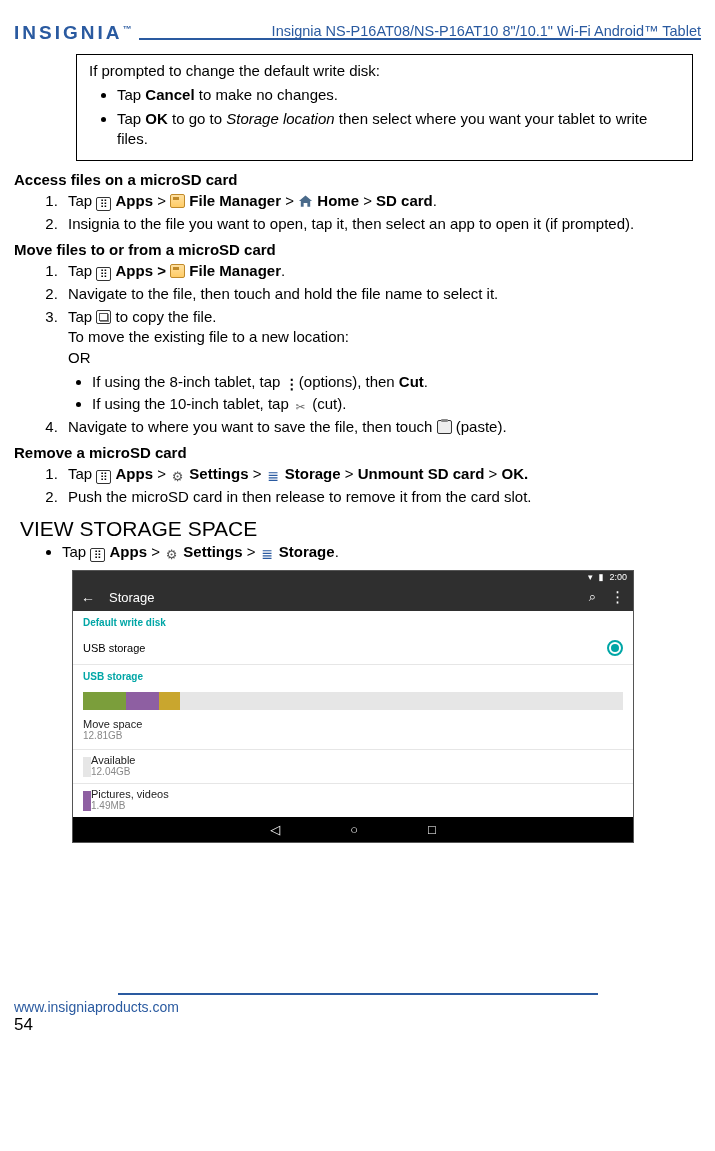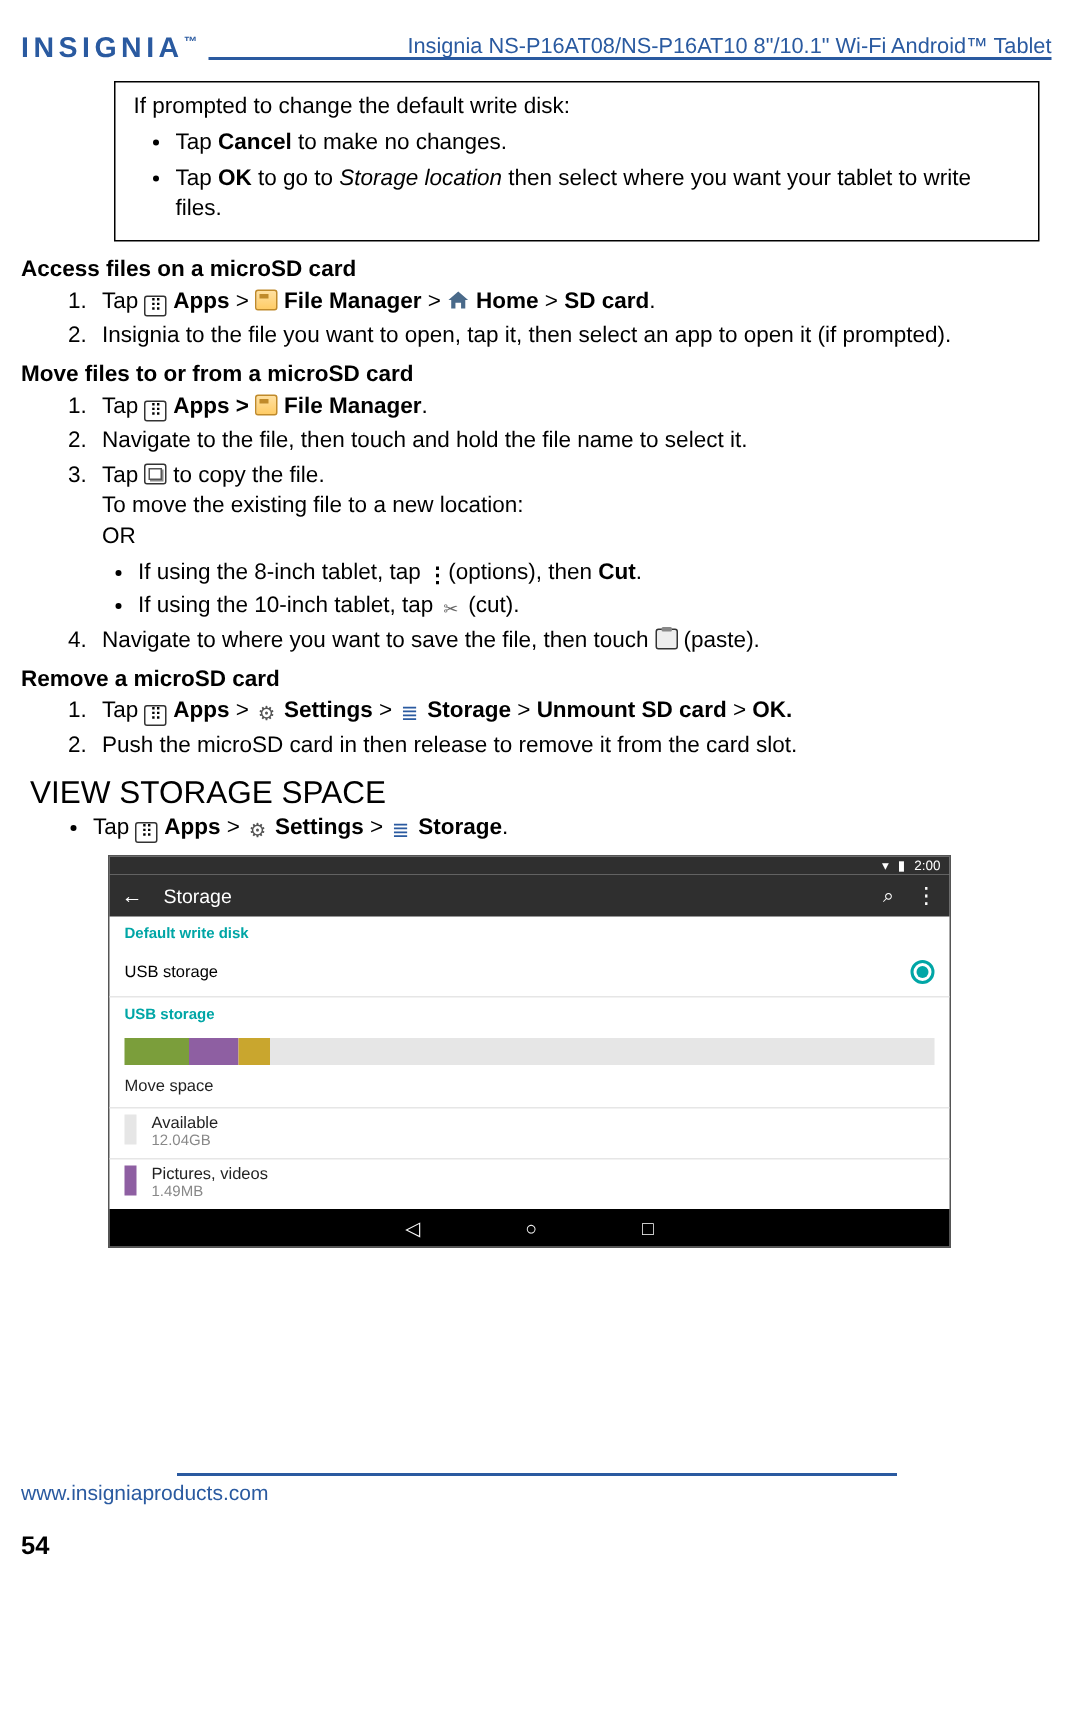--- a/index.html
+++ b/index.html
@@ -127,37 +127,37 @@
   .shot .row .radio { width:12px; height:12px; border:2px solid #00a6a6; border-radius:50%; position:relative; }
   .shot .row .radio::after { content:""; position:absolute; inset:2px; background:#00a6a6; border-radius:50%; }
   .shot .bar { height:18px; margin:6px 10px 2px 10px; display:flex; }
   .shot .bar div:nth-child(1){ flex:0 0 8%; background:#7b9e3b; }
   .shot .bar div:nth-child(2){ flex:0 0 6%; background:#8e5fa2; }
   .shot .bar div:nth-child(3){ flex:0 0 4%; background:#c9a62e; }
   .shot .bar div:nth-child(4){ flex:1; background:#e6e6e6; }
   .shot .kv { padding:6px 10px 8px 10px; border-bottom:1px solid #e6e6e6; }
   .shot .kv .k { color:#222; font-size:11px; }
   .shot .kv .v { color:#888; font-size:10px; }
-  .shot .legend { display:flex; align-items:flex-start; gap:10px; padding:4px 10px 6px 10px; border-bottom:1px solid #e6e6e6; }
+  .shot .legend { display:flex; align-items:flex-end; padding:4px 10px 6px 10px; border-bottom:1px solid #e6e6e6; }
   .shot .legend .sw { width:8px; height:20px; }
   .shot .legend .txt .k { color:#222; font-size:11px; }
   .shot .legend .txt .v { color:#888; font-size:10px; }
   .shot .nav { background:#000; color:#fff; display:flex; justify-content:center; gap:70px; padding:5px 0; font-size:13px; }
 
   .footer {
     margin-top: 150px;
     text-align: left;
   }
   .footer-rule {
     border-top: 2px solid #2a5aa0;
     width: 480px;
     margin: 0 auto 3px auto;
   }
   .footer a { color:#2a5aa0; text-decoration:none; font-size:14px; }
-  .page-num { font-weight:700; font-size:17px; margin-top:17px; }
+  .page-num { font-weight:400; font-size:17px; margin-top:0; }
 </style>
 </head>
 <body>
 
 <div class="page">
 
   <div class="header-line">
     <div class="logo"><span>INSIGNIA</span><sup>™</sup></div>
     <div style="flex:1; position:relative;">
       <div class="header-model" style="text-align:right;">Insignia  NS-P16AT08/NS-P16AT10  8"/10.1" Wi-Fi Android™ Tablet</div>
@@ -243,20 +243,21 @@
     </div>
     <div class="section-label">USB storage</div>
     <div class="bar">
         <div></div>
         <div></div>
         <div></div>
         <div></div>
       </div>
     <div class="kv">
       <div class="k">Move space</div>
+      <div class="v">12.81GB</div>
     </div>
     <div class="legend">
       <div class="sw" style="background:#e6e6e6;"></div>
       <div class="txt">
           <div class="k">Available</div>
           <div class="v">12.04GB</div>
         </div>
     </div>
     <div class="legend" style="border-bottom:none;">
       <div class="sw" style="background:#8e5fa2;"></div>

